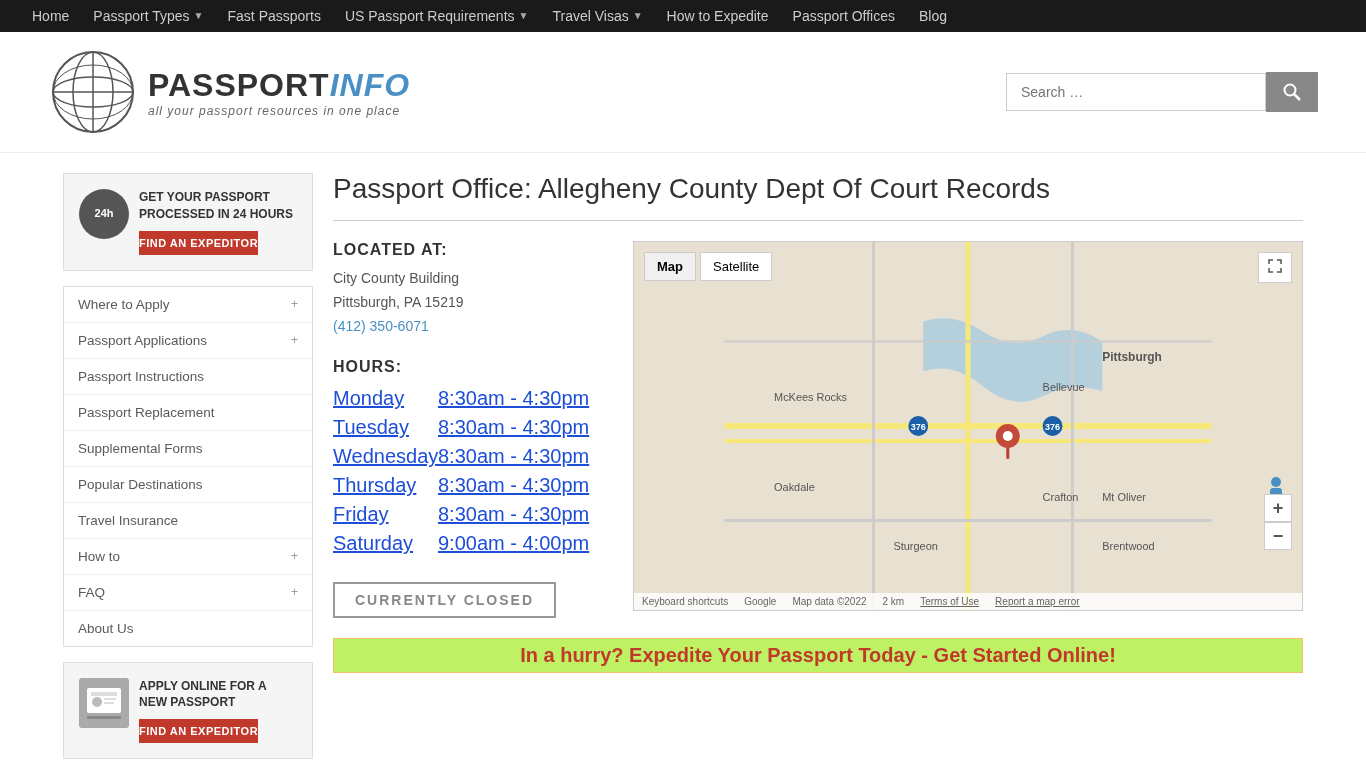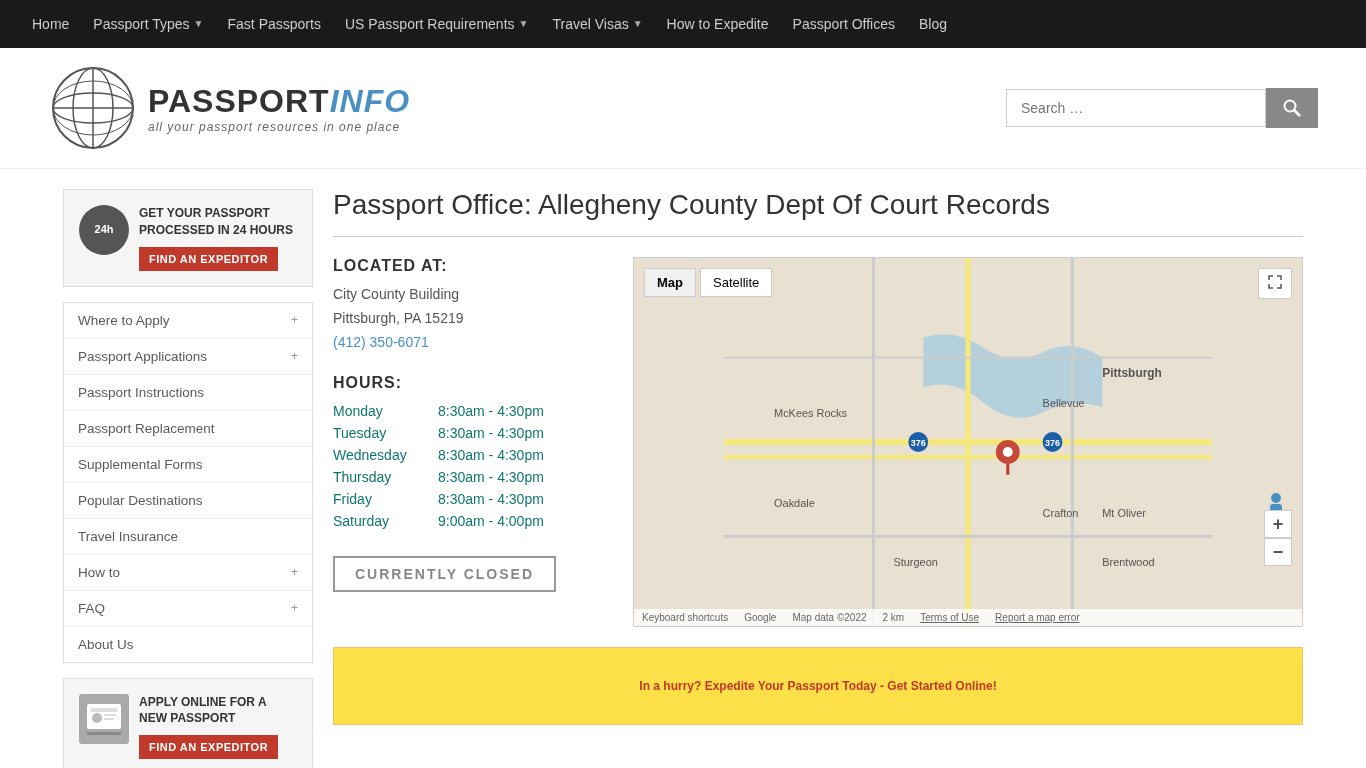--- a/index.html
+++ b/index.html
@@ -4,21 +4,21 @@
   <style>
     * { box-sizing: border-box; margin: 0; padding: 0; }
     body { font-family: Arial, sans-serif; font-size: 14px; color: #333; background: #fff; }
 
     
     .top-nav {
       background: #1a1a1a;
       padding: 0 20px;
       display: flex;
       align-items: center;
-      height: 48px;
+      height: 32px;
     }
     .top-nav a {
       color: #ccc;
       text-decoration: none;
       font-size: 14px;
       padding: 0 12px;
       line-height: 44px;
       display: inline-block;
     }
     .top-nav .has-dropdown {
@@ -139,21 +139,21 @@
       text-transform: uppercase;
       line-height: 1.4;
     }
     .sidebar-promo-btn {
       display: inline-block;
       margin-top: 8px;
       background: #c0392b;
       color: #fff;
       font-size: 11px;
       font-weight: bold;
-      padding: 6px 10px;
+      padding: 6px 0;
       text-decoration: none;
       cursor: pointer;
       border: none;
       letter-spacing: 0.5px;
     }
 
     .sidebar-nav {
       border: 1px solid #ddd;
       background: #fff;
     }
@@ -239,48 +239,49 @@
       position: relative;
       overflow: hidden;
       border: 1px solid #ccc;
     }
 
     
     .hours-section {
       margin-top: 20px;
     }
     .hours-table {
-      font-size: 14px;
-      color: #0f766e;
+      font-size: 20px;
+      color: #1d4ed8;
+      text-decoration: underline;
     }
     .hours-row {
       padding: 3px 0;
       display: flex;
       gap: 5px;
     }
     .day-name { width: 100px; }
 
     .status-badge {
       display: inline-block;
       border: 2px solid #999;
       color: #888;
       font-size: 14px;
       font-weight: bold;
       padding: 8px 20px;
       letter-spacing: 2px;
       margin-top: 24px;
     }
 
     .hurry-banner {
-      background: #fde047;
+      background: #bef264;
       border: 1px solid #f5c06e;
-      padding: 31px 20px;
+      padding: 5px 20px;
       text-align: center;
       margin-top: 20px;
-      font-size: 12px;
+      font-size: 20px;
     }
     .hurry-banner a {
       color: #c0392b;
       font-weight: bold;
       text-decoration: none;
     }
     .map-controls {
       position: absolute;
       top: 10px;
       left: 10px;

